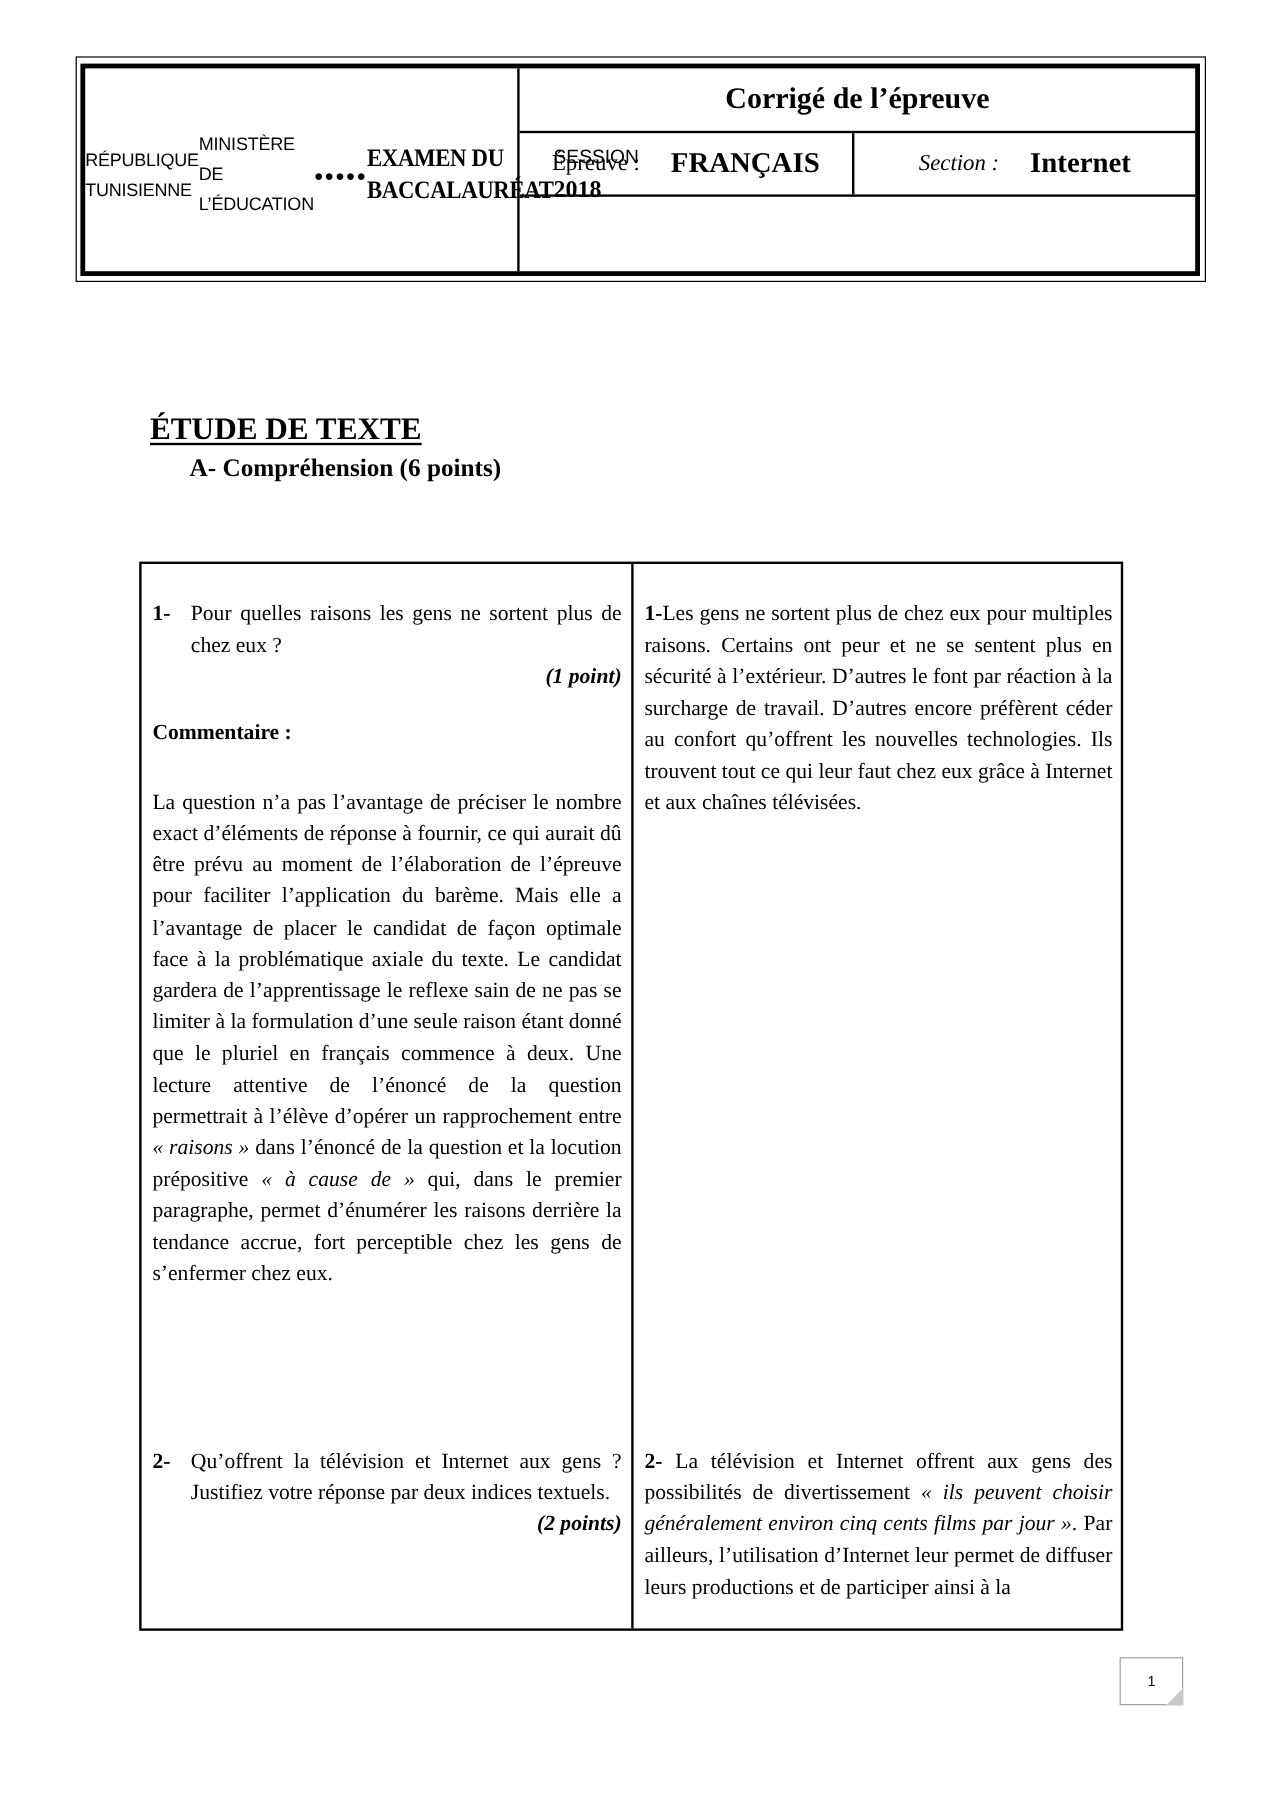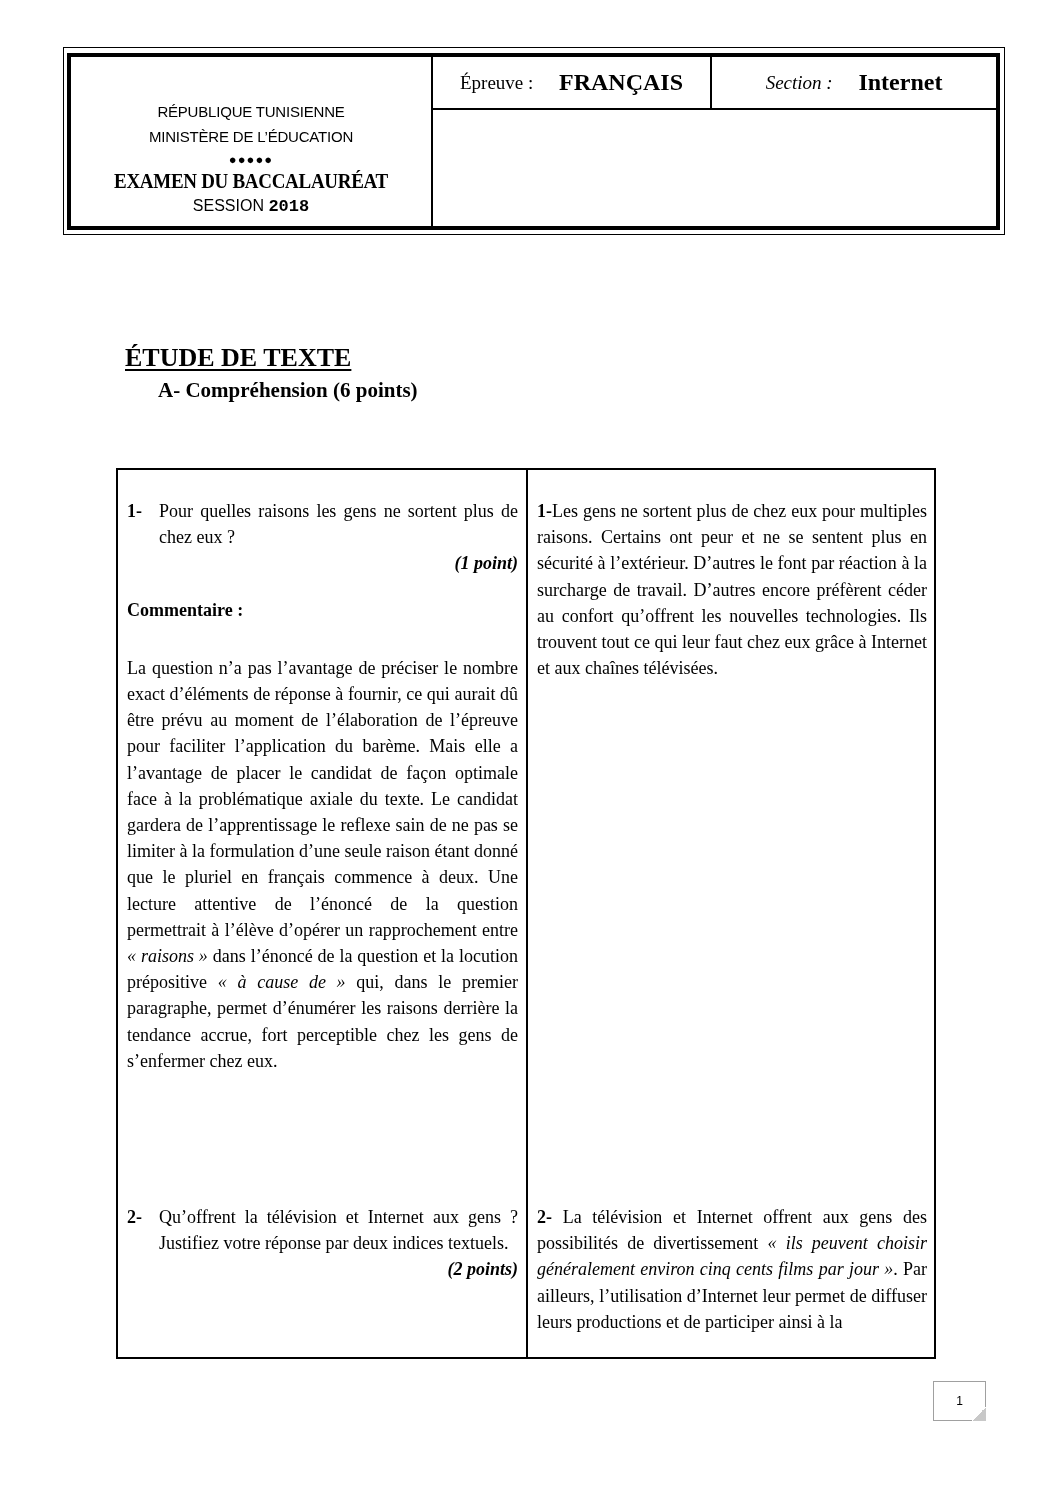--- a/index.html
+++ b/index.html
@@ -5,27 +5,27 @@
   html, body { margin:0; padding:0; background:#ffffff; }
   body { width:1058px; height:1497px; position:relative; overflow:hidden;
          font-family:"Liberation Serif", "DejaVu Serif", serif; color:#000; }
 
   
   .hdr-outer { position:absolute; left:63px; top:47px; width:942px; height:188px;
                border:1px solid #000; box-sizing:border-box; }
   .hdr { position:absolute; left:67px; top:53px; width:933px; height:177px;
          border:4px solid #000; box-sizing:border-box; display:flex; }
   .hdr-left { width:362px; border-right:2px solid #000; box-sizing:border-box;
-              display:flex; flex-direction:column; align-items:center; justify-content:center;
-              padding-top:36px; }
+              display:flex; flex-direction:row; align-items:center; 
+              padding-top:8px; }
   .hdr-left .sans { font-family:"Liberation Sans","DejaVu Sans",sans-serif; font-size:15px; line-height:25px; letter-spacing:-0.2px; }
   .hdr-left .dots { font-size:13px; letter-spacing:1px; line-height:18px; margin-top:2px; }
   .hdr-left .exam { font-weight:bold; font-size:19px; line-height:24px; letter-spacing:-0.3px; transform:scaleY(1.1); }
   .hdr-left .session { font-family:"Liberation Sans","DejaVu Sans",sans-serif; font-size:16px; line-height:26px; }
-  .hdr-left .session b { font-family:Liberation Mono, monospace; font-size:17px; }
+  .hdr-left .session b { font-family:Liberation Serif, serif; font-size:20px; }
 
   .hdr-right { flex:1; display:flex; flex-direction:column; }
   .hdr-r1 { height:52px; border-bottom:2px solid #000; display:flex; align-items:center; justify-content:center;
             font-weight:bold; font-size:25px; }
   .hdr-r2 { height:51px; border-bottom:2px solid #000; display:flex; }
   .hdr-r2 .c1 { width:277px; border-right:2px solid #000; display:flex; align-items:center; justify-content:center; font-size:19px; }
   .hdr-r2 .c2 { flex:1; display:flex; align-items:center; justify-content:center; font-size:19px; }
   .hdr-r2 b { font-size:24px;margin-left:21px; }
   .hdr-r3 { flex:1; display:flex; align-items:center; justify-content:center; font-weight:bold; font-size:24px; }
 
@@ -63,20 +63,21 @@
     <div class="sans">RÉPUBLIQUE TUNISIENNE</div>
     <div class="sans">MINISTÈRE DE L’ÉDUCATION</div>
     <div class="dots">●●●●●</div>
     <div class="exam">EXAMEN DU  BACCALAURÉAT</div>
     <div class="session">
       <span>SESSION</span>
       <b>2018</b>
     </div>
   </div>
   <div class="hdr-right">
+    <div class="hdr-r1">Corrigé de l’épreuve</div>
     <div class="hdr-r2">
       <div class="c1">
         <span>Épreuve : </span>&nbsp;<b>FRANÇAIS</b>
       </div>
       <div class="c2">
         <i>Section : </i>&nbsp;<b>Internet</b>
       </div>
     </div>
   </div>
 </div>

